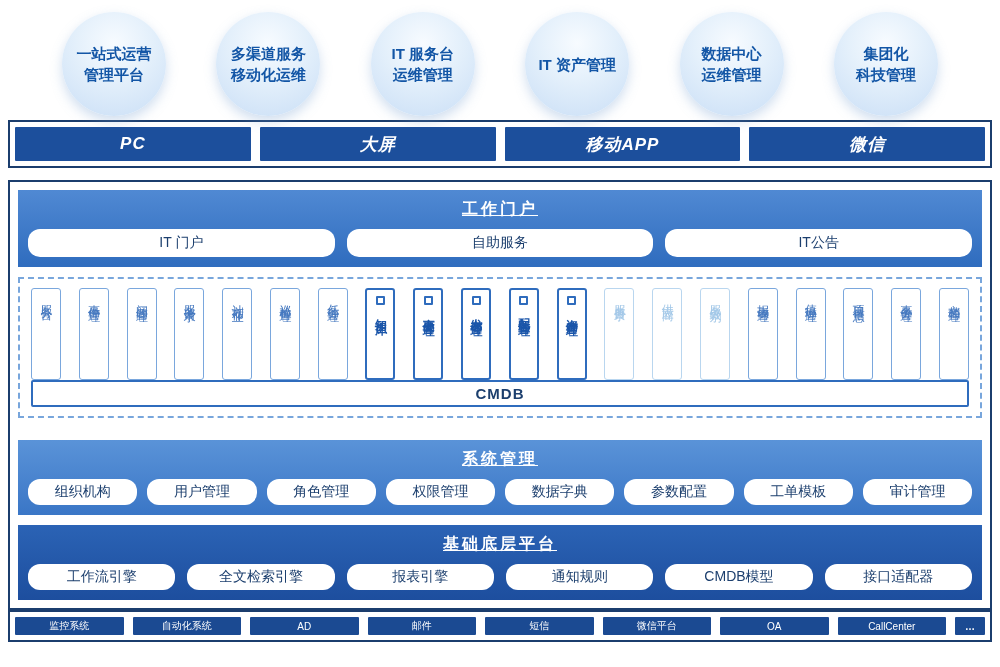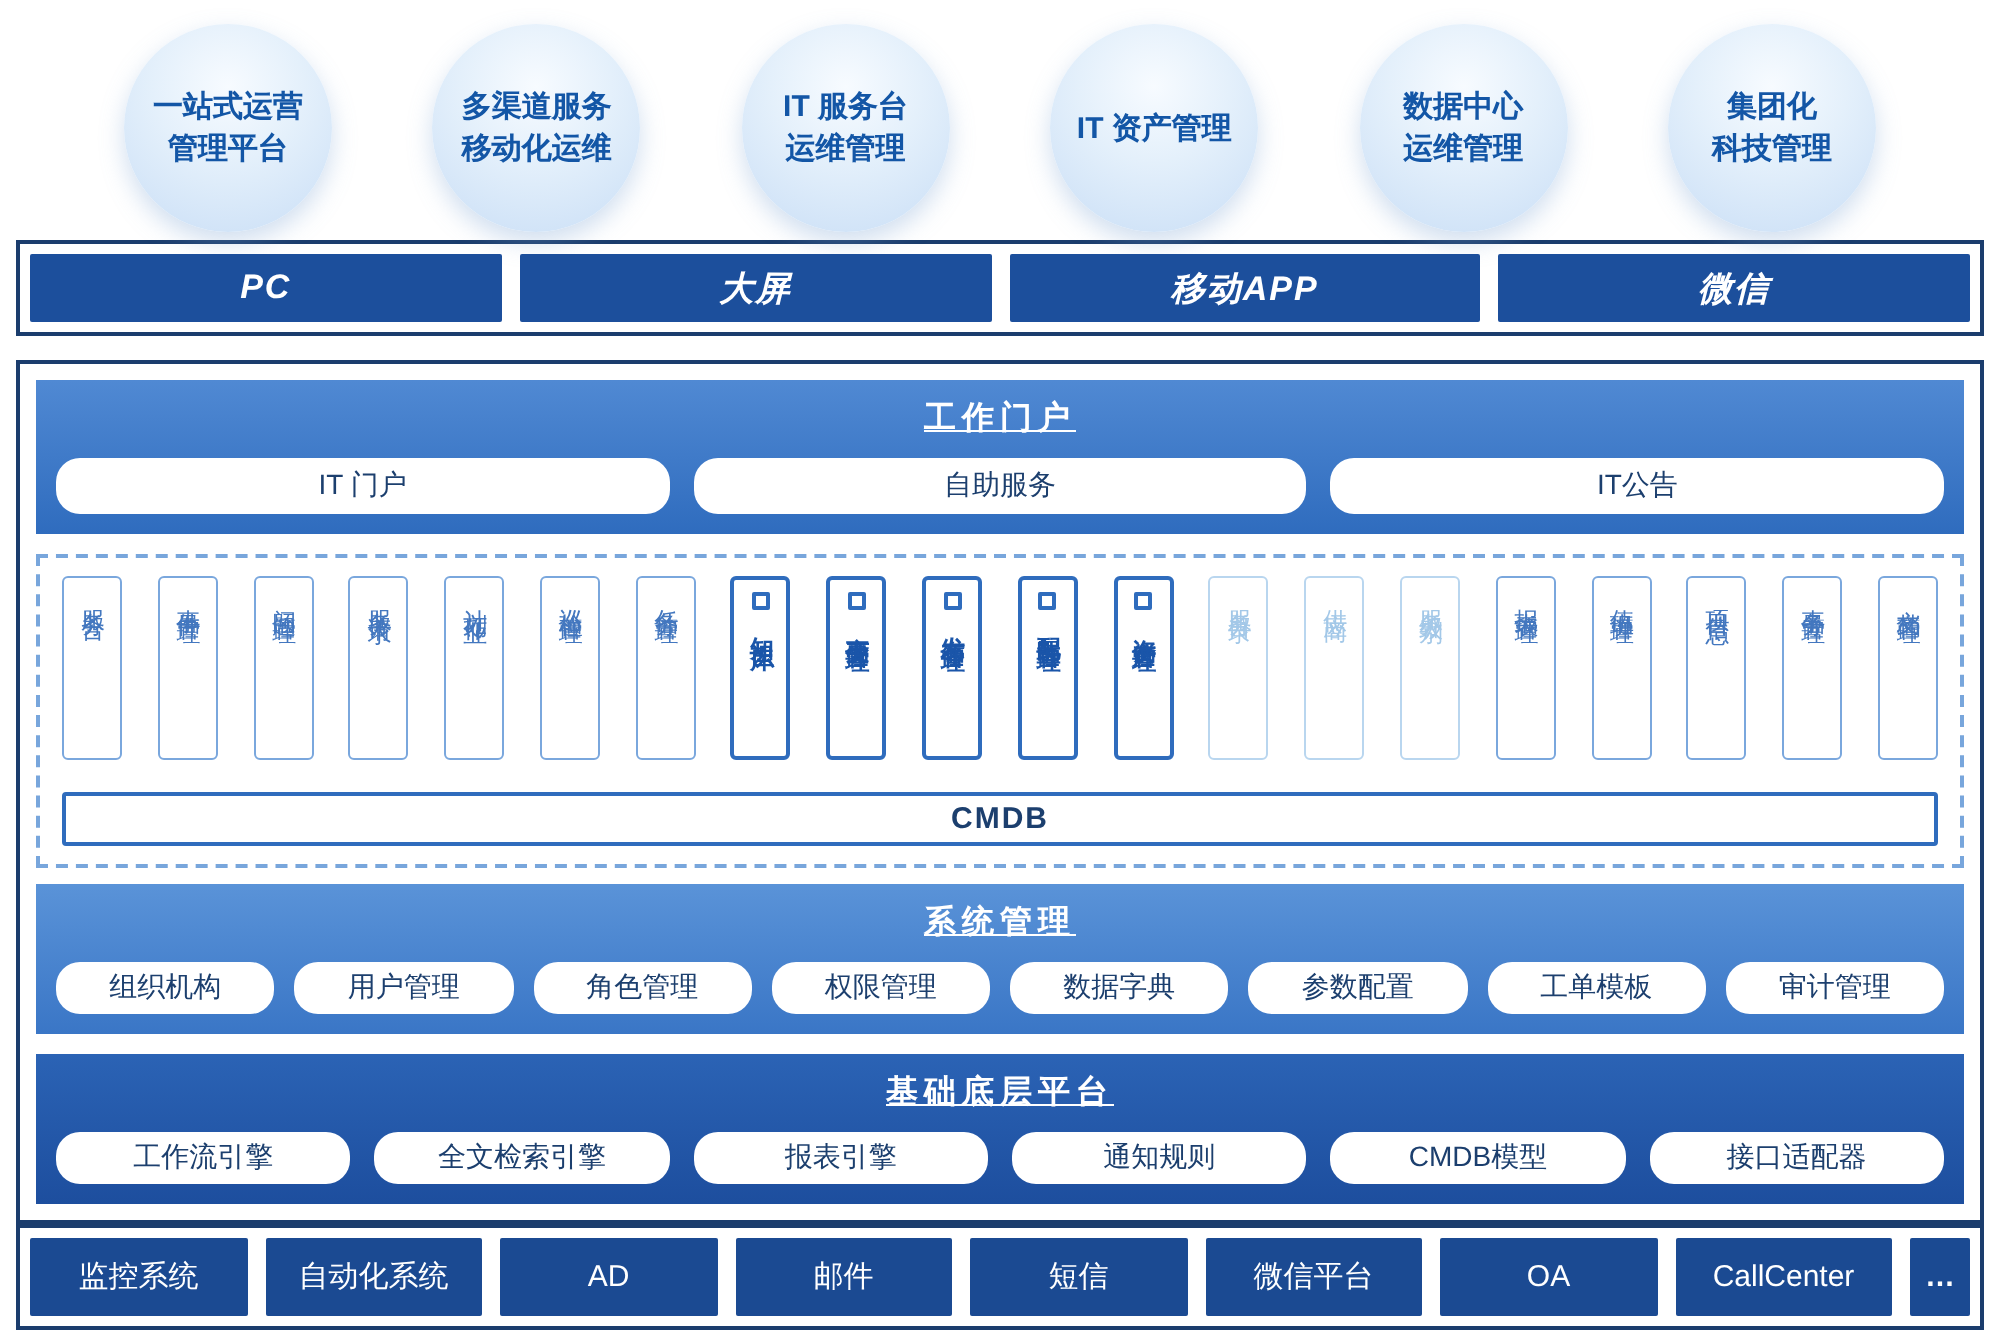--- a/index.html
+++ b/index.html
@@ -75,40 +75,40 @@
   .module .vtext {
     writing-mode:vertical-rl; text-orientation:upright; letter-spacing:2px;
   }
   .module.featured { border:2px solid #2f6cbd; color:#1a55a9; font-weight:700; }
   .m-icon {
     width:9px; height:9px; border:2px solid #2f6cbd; border-radius:1px;
     margin-bottom:4px; flex:0 0 auto;
   }
   .module.light { border-color:#b9d6ef; color:#a3c8e8; }
   .cmdb {
-    border:2px solid #2f6cbd; border-radius:2px; margin-top:16px; height:27px;
+    border:2px solid #2f6cbd; border-radius:2px; margin-top:0; height:27px;
     display:flex; align-items:center; justify-content:center;
     color:#1c3f6e; font-weight:700; font-size:15px; letter-spacing:1px; background:#fff;
   }
 
   
   .system {
     background:linear-gradient(180deg,#5a93d8 0%, #3a76c6 100%);
-    margin-top:8px; padding:4px 10px 10px 10px;
+    margin-top:22px; padding:4px 10px 10px 10px;
   }
   .system .white-btn, .platform .white-btn { height:26px; }
   .system .btn-row { gap:10px; }
   .platform {
     background:linear-gradient(180deg,#2b63b5 0%, #1d4e9e 100%);
     margin-top:10px; padding:4px 10px 10px 10px;
   }
   .platform .btn-row { gap:12px; }
 
   
-  .integrations .dark-btn { height:39px; font-size:15px; background:#1b4a92; }
+  .integrations .dark-btn { height:18px; font-size:10px; background:#1b4a92; }
   .integrations .dark-btn.more { flex:0 0 30px; font-weight:700; }
 </style>
 </head>
 <body>
 
 <div class="page">
 
   <div class="bubbles">
     <div class="bubble">
         <span>一站式运营

